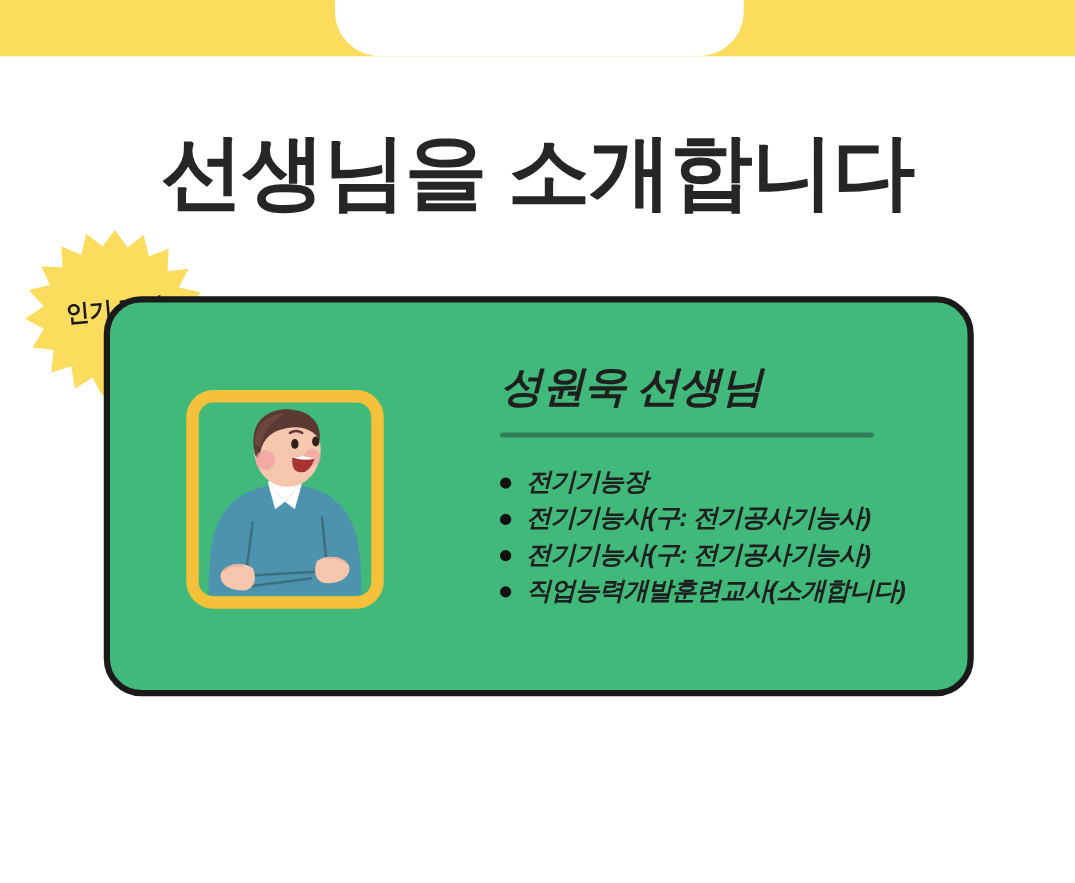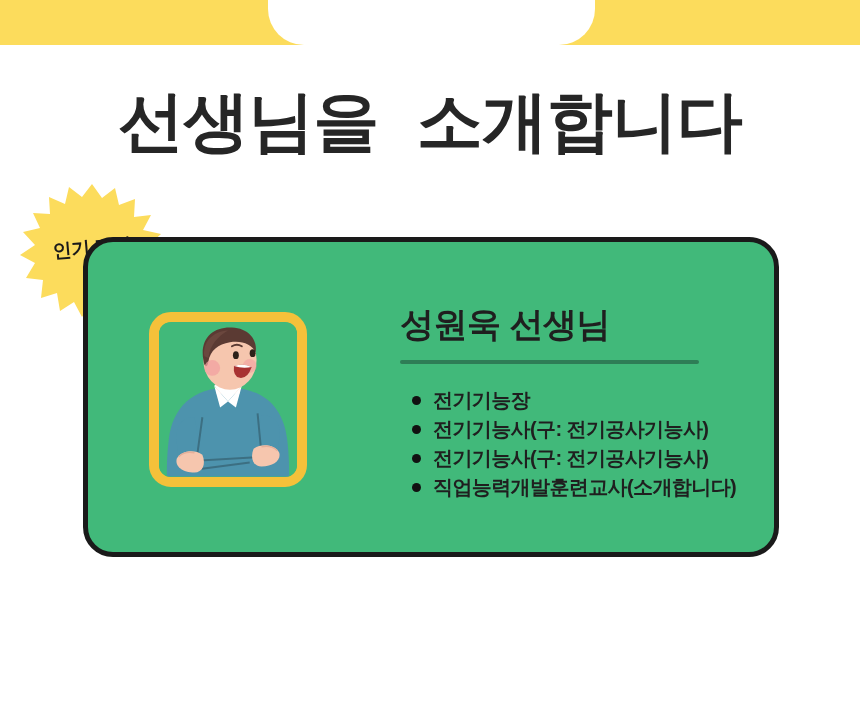--- a/index.html
+++ b/index.html
@@ -32,30 +32,29 @@
     height: 46px;
     background: #ffffff;
     border-bottom-left-radius: 36px;
     border-bottom-right-radius: 36px;
   }
 
   
   .page-title {
     position: absolute;
     left: 0;
-    top: 88px;
+    top: 98px;
     width: 860px;
     text-align: center;
     font-size: 66px;
     line-height: 78px;
     font-weight: 900;
     color: #262626;
     letter-spacing: -1px;
     white-space: nowrap;
-    font-family: Liberation Mono, monospace;
   }
 
   
   .card {
     position: absolute;
     left: 83px;
     top: 237px;
     width: 696px;
     height: 320px;
     box-sizing: border-box;
@@ -79,40 +78,41 @@
   .portrait-frame svg {
     display: block;
     width: 100%;
     height: 100%;
   }
 
   
   .info-col {
     position: absolute;
     left: 312px;
-    top: 61px;
+    top: 47px;
     width: 360px;
+    font-style: italic;
   }
   .teacher-name {
     font-size: 34px;
     line-height: 42px;
     font-weight: 900;
     color: #1f1f1f;
     letter-spacing: -0.5px;
     white-space: nowrap;
   }
   .divider {
     margin-top: 15px;
     width: 299px;
     height: 4px;
     background: #2e7d56;
     border-radius: 2px;
   }
   .cred-list {
-    margin: 12px;
+    margin: 0;
     padding: 0;
     list-style: none;
     margin-top: 22px;
   }
   .cred-item {
     display: flex;
     align-items: center;
     height: 29px;
     white-space: nowrap;
   }

